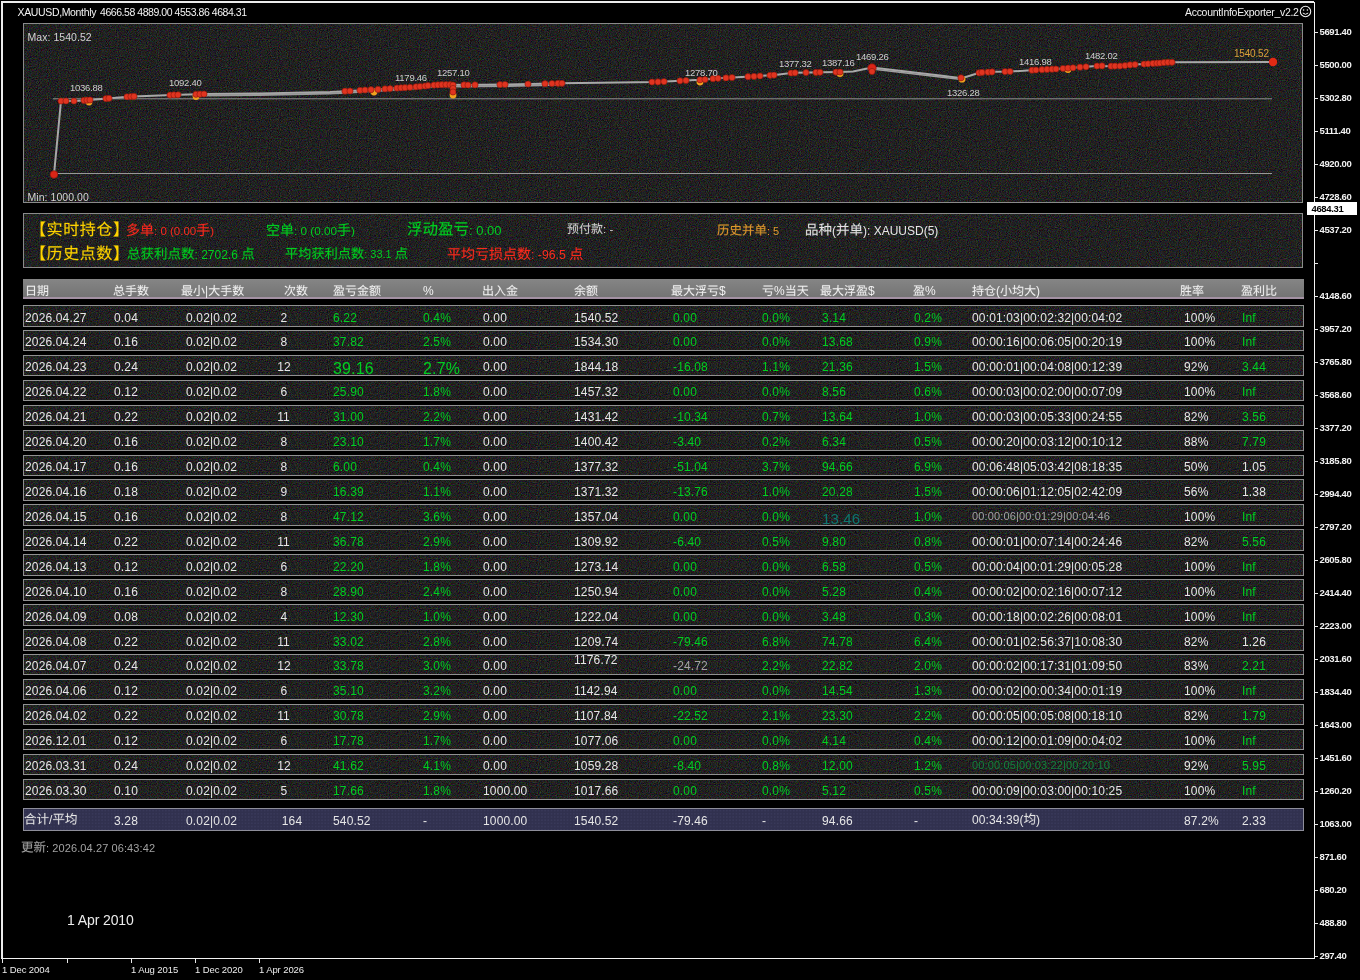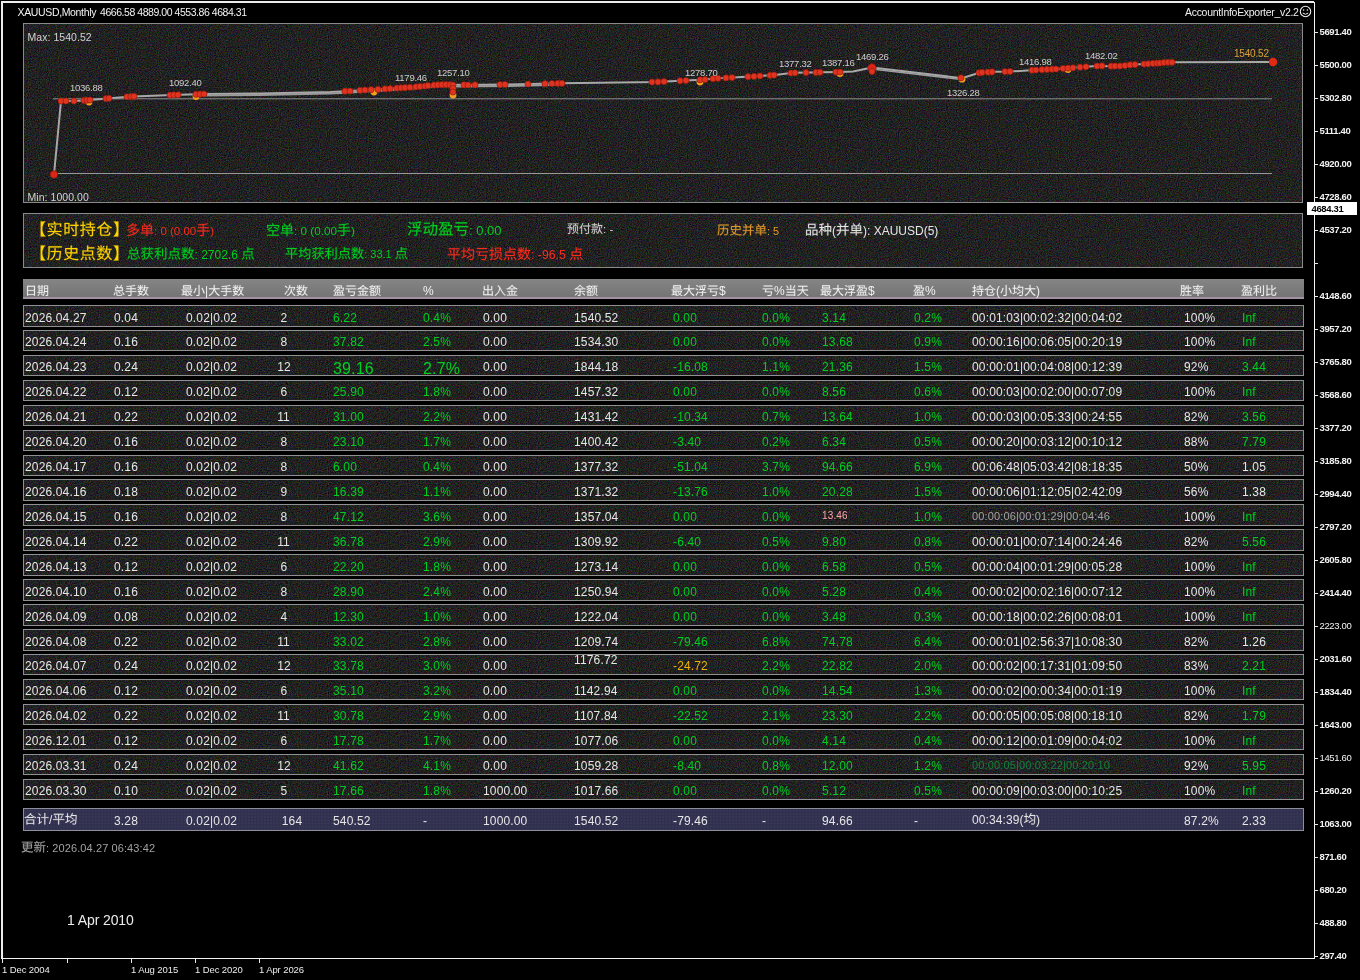--- a/index.html
+++ b/index.html
@@ -634,21 +634,21 @@
 <div style="position:absolute;left:25.0px;top:509.9px;font-size:12.0px;color:#e6e6e6;letter-spacing:0.15px;white-space:pre">2026.04.15</div>
 <div style="position:absolute;left:114.0px;top:509.9px;font-size:12.0px;color:#e6e6e6;letter-spacing:0.15px;white-space:pre">0.16</div>
 <div style="position:absolute;left:186.0px;top:509.9px;font-size:12.0px;color:#e6e6e6;letter-spacing:0.15px;white-space:pre">0.02|0.02</div>
 <div style="position:absolute;left:280.6px;top:509.9px;font-size:12.0px;color:#e6e6e6;letter-spacing:0.15px;white-space:pre">8</div>
 <div style="position:absolute;left:333.0px;top:509.9px;font-size:12.0px;color:#00cf21;letter-spacing:0.15px;white-space:pre">47.12</div>
 <div style="position:absolute;left:423.0px;top:509.9px;font-size:12.0px;color:#00cf21;letter-spacing:0.15px;white-space:pre">3.6%</div>
 <div style="position:absolute;left:483.0px;top:509.9px;font-size:12.0px;color:#e6e6e6;letter-spacing:0.15px;white-space:pre">0.00</div>
 <div style="position:absolute;left:574.0px;top:509.9px;font-size:12.0px;color:#e6e6e6;letter-spacing:0.15px;white-space:pre">1357.04</div>
 <div style="position:absolute;left:673.0px;top:509.9px;font-size:12.0px;color:#00cf21;letter-spacing:0.15px;white-space:pre">0.00</div>
 <div style="position:absolute;left:762.0px;top:509.9px;font-size:12.0px;color:#00cf21;letter-spacing:0.15px;white-space:pre">0.0%</div>
-<div style="position:absolute;left:822.0px;top:509.9px;font-size:10px;color:#fca5a5;letter-spacing:0.15px;white-space:pre">13.46</div>
+<div style="position:absolute;left:822.0px;top:509.9px;font-size:15px;color:#0f766e;letter-spacing:0.15px;white-space:pre">13.46</div>
 <div style="position:absolute;left:914.0px;top:509.9px;font-size:12.0px;color:#00cf21;letter-spacing:0.15px;white-space:pre">1.0%</div>
 <div style="position:absolute;left:972.0px;top:509.9px;font-size:11px;color:#a3a3a3;letter-spacing:0.15px;white-space:pre">00:00:06|00:01:29|00:04:46</div>
 <div style="position:absolute;left:1184.0px;top:509.9px;font-size:12.0px;color:#e6e6e6;letter-spacing:0.15px;white-space:pre">100%</div>
 <div style="position:absolute;left:1242.0px;top:509.9px;font-size:12.0px;color:#00cf21;letter-spacing:0.15px;white-space:pre">Inf</div>
 <div class="tex" style="position:absolute;left:23px;top:529.3px;width:1281px;height:21.5px;border:1px solid #909090">
     <svg width="100%" height="100%" style="display:block">
       <rect width="100%" height="100%" filter="url(#nz)"></rect>
     </svg>
   </div>
 <div style="position:absolute;left:25.0px;top:534.8px;font-size:12.0px;color:#e6e6e6;letter-spacing:0.15px;white-space:pre">2026.04.14</div>
@@ -752,21 +752,21 @@
     </svg>
   </div>
 <div style="position:absolute;left:25.0px;top:659.4px;font-size:12.0px;color:#e6e6e6;letter-spacing:0.15px;white-space:pre">2026.04.07</div>
 <div style="position:absolute;left:114.0px;top:659.4px;font-size:12.0px;color:#e6e6e6;letter-spacing:0.15px;white-space:pre">0.24</div>
 <div style="position:absolute;left:186.0px;top:659.4px;font-size:12.0px;color:#e6e6e6;letter-spacing:0.15px;white-space:pre">0.02|0.02</div>
 <div style="position:absolute;left:277.2px;top:659.4px;font-size:12.0px;color:#e6e6e6;letter-spacing:0.15px;white-space:pre">12</div>
 <div style="position:absolute;left:333.0px;top:659.4px;font-size:12.0px;color:#00cf21;letter-spacing:0.15px;white-space:pre">33.78</div>
 <div style="position:absolute;left:423.0px;top:659.4px;font-size:12.0px;color:#00cf21;letter-spacing:0.15px;white-space:pre">3.0%</div>
 <div style="position:absolute;left:483.0px;top:659.4px;font-size:12.0px;color:#e6e6e6;letter-spacing:0.15px;white-space:pre">0.00</div>
 <div style="position:absolute;left:574.0px;top:653px;font-size:12.0px;color:#e6e6e6;letter-spacing:0.15px;white-space:pre">1176.72</div>
-<div style="position:absolute;left:673.0px;top:659.4px;font-size:12.0px;color:#eab308;letter-spacing:0.15px;white-space:pre">-24.72</div>
+<div style="position:absolute;left:673.0px;top:659.4px;font-size:12.0px;color:#a3a3a3;letter-spacing:0.15px;white-space:pre">-24.72</div>
 <div style="position:absolute;left:762.0px;top:659.4px;font-size:12.0px;color:#00cf21;letter-spacing:0.15px;white-space:pre">2.2%</div>
 <div style="position:absolute;left:822.0px;top:659.4px;font-size:12.0px;color:#00cf21;letter-spacing:0.15px;white-space:pre">22.82</div>
 <div style="position:absolute;left:914.0px;top:659.4px;font-size:12.0px;color:#00cf21;letter-spacing:0.15px;white-space:pre">2.0%</div>
 <div style="position:absolute;left:972.0px;top:659.4px;font-size:12.0px;color:#e6e6e6;letter-spacing:0.15px;white-space:pre">00:00:02|00:17:31|01:09:50</div>
 <div style="position:absolute;left:1184.0px;top:659.4px;font-size:12.0px;color:#e6e6e6;letter-spacing:0.15px;white-space:pre">83%</div>
 <div style="position:absolute;left:1242.0px;top:659.4px;font-size:12.0px;color:#00cf21;letter-spacing:0.15px;white-space:pre">2.21</div>
 <div class="tex" style="position:absolute;left:23px;top:678.8px;width:1281px;height:21.5px;border:1px solid #909090">
     <svg width="100%" height="100%" style="display:block">
       <rect width="100%" height="100%" filter="url(#nz)"></rect>
     </svg>
@@ -935,29 +935,29 @@
 <div style="position:absolute;left:1319.5px;top:455.1px;font-size:9.5px;color:#f2f2f2;letter-spacing:-0.35px;font-weight:bold;white-space:pre">3185.80</div>
 <div style="position:absolute;left:1314px;top:493.6px;width:4px;height:1px;background:#e8e8e8"></div>
 <div style="position:absolute;left:1319.5px;top:488.1px;font-size:9.5px;color:#f2f2f2;letter-spacing:-0.35px;font-weight:bold;white-space:pre">2994.40</div>
 <div style="position:absolute;left:1314px;top:526.6px;width:4px;height:1px;background:#e8e8e8"></div>
 <div style="position:absolute;left:1319.5px;top:521.1px;font-size:9.5px;color:#f2f2f2;letter-spacing:-0.35px;font-weight:bold;white-space:pre">2797.20</div>
 <div style="position:absolute;left:1314px;top:559.6px;width:4px;height:1px;background:#e8e8e8"></div>
 <div style="position:absolute;left:1319.5px;top:554.1px;font-size:9.5px;color:#f2f2f2;letter-spacing:-0.35px;font-weight:bold;white-space:pre">2605.80</div>
 <div style="position:absolute;left:1314px;top:592.6px;width:4px;height:1px;background:#e8e8e8"></div>
 <div style="position:absolute;left:1319.5px;top:587.1px;font-size:9.5px;color:#f2f2f2;letter-spacing:-0.35px;font-weight:bold;white-space:pre">2414.40</div>
 <div style="position:absolute;left:1314px;top:625.6px;width:4px;height:1px;background:#e8e8e8"></div>
-<div style="position:absolute;left:1319.5px;top:620.1px;font-size:9.5px;color:#f2f2f2;letter-spacing:-0.35px;font-weight:normal;white-space:pre">2223.00</div>
+<div style="position:absolute;left:1319.5px;top:620.1px;font-size:9.5px;color:#f2f2f2;letter-spacing:-0.35px;font-weight:bold;white-space:pre">2223.00</div>
 <div style="position:absolute;left:1314px;top:658.6px;width:4px;height:1px;background:#e8e8e8"></div>
 <div style="position:absolute;left:1319.5px;top:653.1px;font-size:9.5px;color:#f2f2f2;letter-spacing:-0.35px;font-weight:bold;white-space:pre">2031.60</div>
 <div style="position:absolute;left:1314px;top:691.6px;width:4px;height:1px;background:#e8e8e8"></div>
 <div style="position:absolute;left:1319.5px;top:686.1px;font-size:9.5px;color:#f2f2f2;letter-spacing:-0.35px;font-weight:bold;white-space:pre">1834.40</div>
 <div style="position:absolute;left:1314px;top:724.6px;width:4px;height:1px;background:#e8e8e8"></div>
 <div style="position:absolute;left:1319.5px;top:719.1px;font-size:9.5px;color:#f2f2f2;letter-spacing:-0.35px;font-weight:bold;white-space:pre">1643.00</div>
 <div style="position:absolute;left:1314px;top:757.6px;width:4px;height:1px;background:#e8e8e8"></div>
-<div style="position:absolute;left:1319.5px;top:752.1px;font-size:9.5px;color:#f2f2f2;letter-spacing:-0.35px;font-weight:normal;white-space:pre">1451.60</div>
+<div style="position:absolute;left:1319.5px;top:752.1px;font-size:9.5px;color:#f2f2f2;letter-spacing:-0.35px;font-weight:bold;white-space:pre">1451.60</div>
 <div style="position:absolute;left:1314px;top:790.6px;width:4px;height:1px;background:#e8e8e8"></div>
 <div style="position:absolute;left:1319.5px;top:785.1px;font-size:9.5px;color:#f2f2f2;letter-spacing:-0.35px;font-weight:bold;white-space:pre">1260.20</div>
 <div style="position:absolute;left:1314px;top:823.6px;width:4px;height:1px;background:#e8e8e8"></div>
 <div style="position:absolute;left:1319.5px;top:818.1px;font-size:9.5px;color:#f2f2f2;letter-spacing:-0.35px;font-weight:bold;white-space:pre">1063.00</div>
 <div style="position:absolute;left:1314px;top:856.6px;width:4px;height:1px;background:#e8e8e8"></div>
 <div style="position:absolute;left:1319.5px;top:851.1px;font-size:9.5px;color:#f2f2f2;letter-spacing:-0.35px;font-weight:bold;white-space:pre">871.60</div>
 <div style="position:absolute;left:1314px;top:889.6px;width:4px;height:1px;background:#e8e8e8"></div>
 <div style="position:absolute;left:1319.5px;top:884.1px;font-size:9.5px;color:#f2f2f2;letter-spacing:-0.35px;font-weight:bold;white-space:pre">680.20</div>
 <div style="position:absolute;left:1314px;top:922.6px;width:4px;height:1px;background:#e8e8e8"></div>
 <div style="position:absolute;left:1319.5px;top:917.1px;font-size:9.5px;color:#f2f2f2;letter-spacing:-0.35px;font-weight:bold;white-space:pre">488.80</div>

